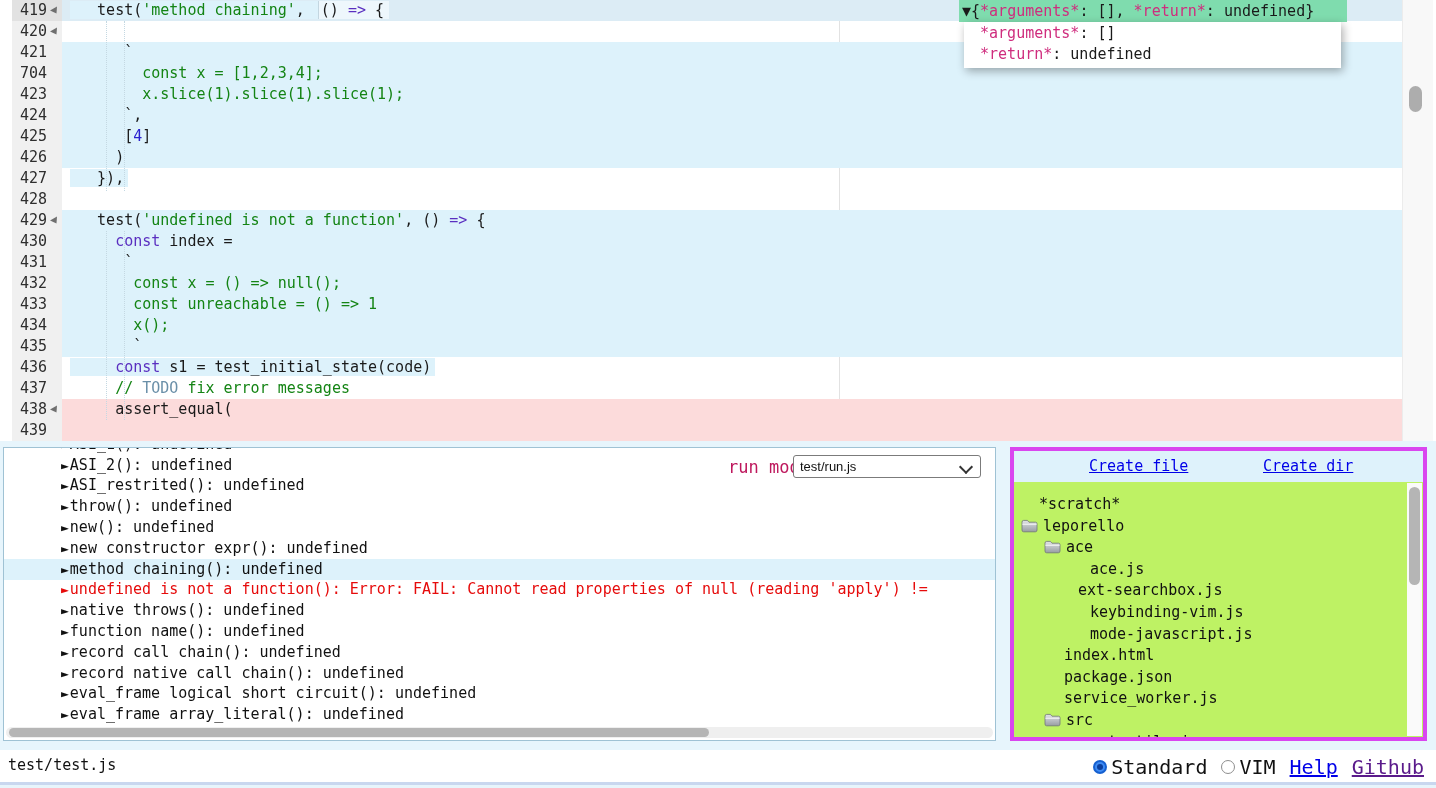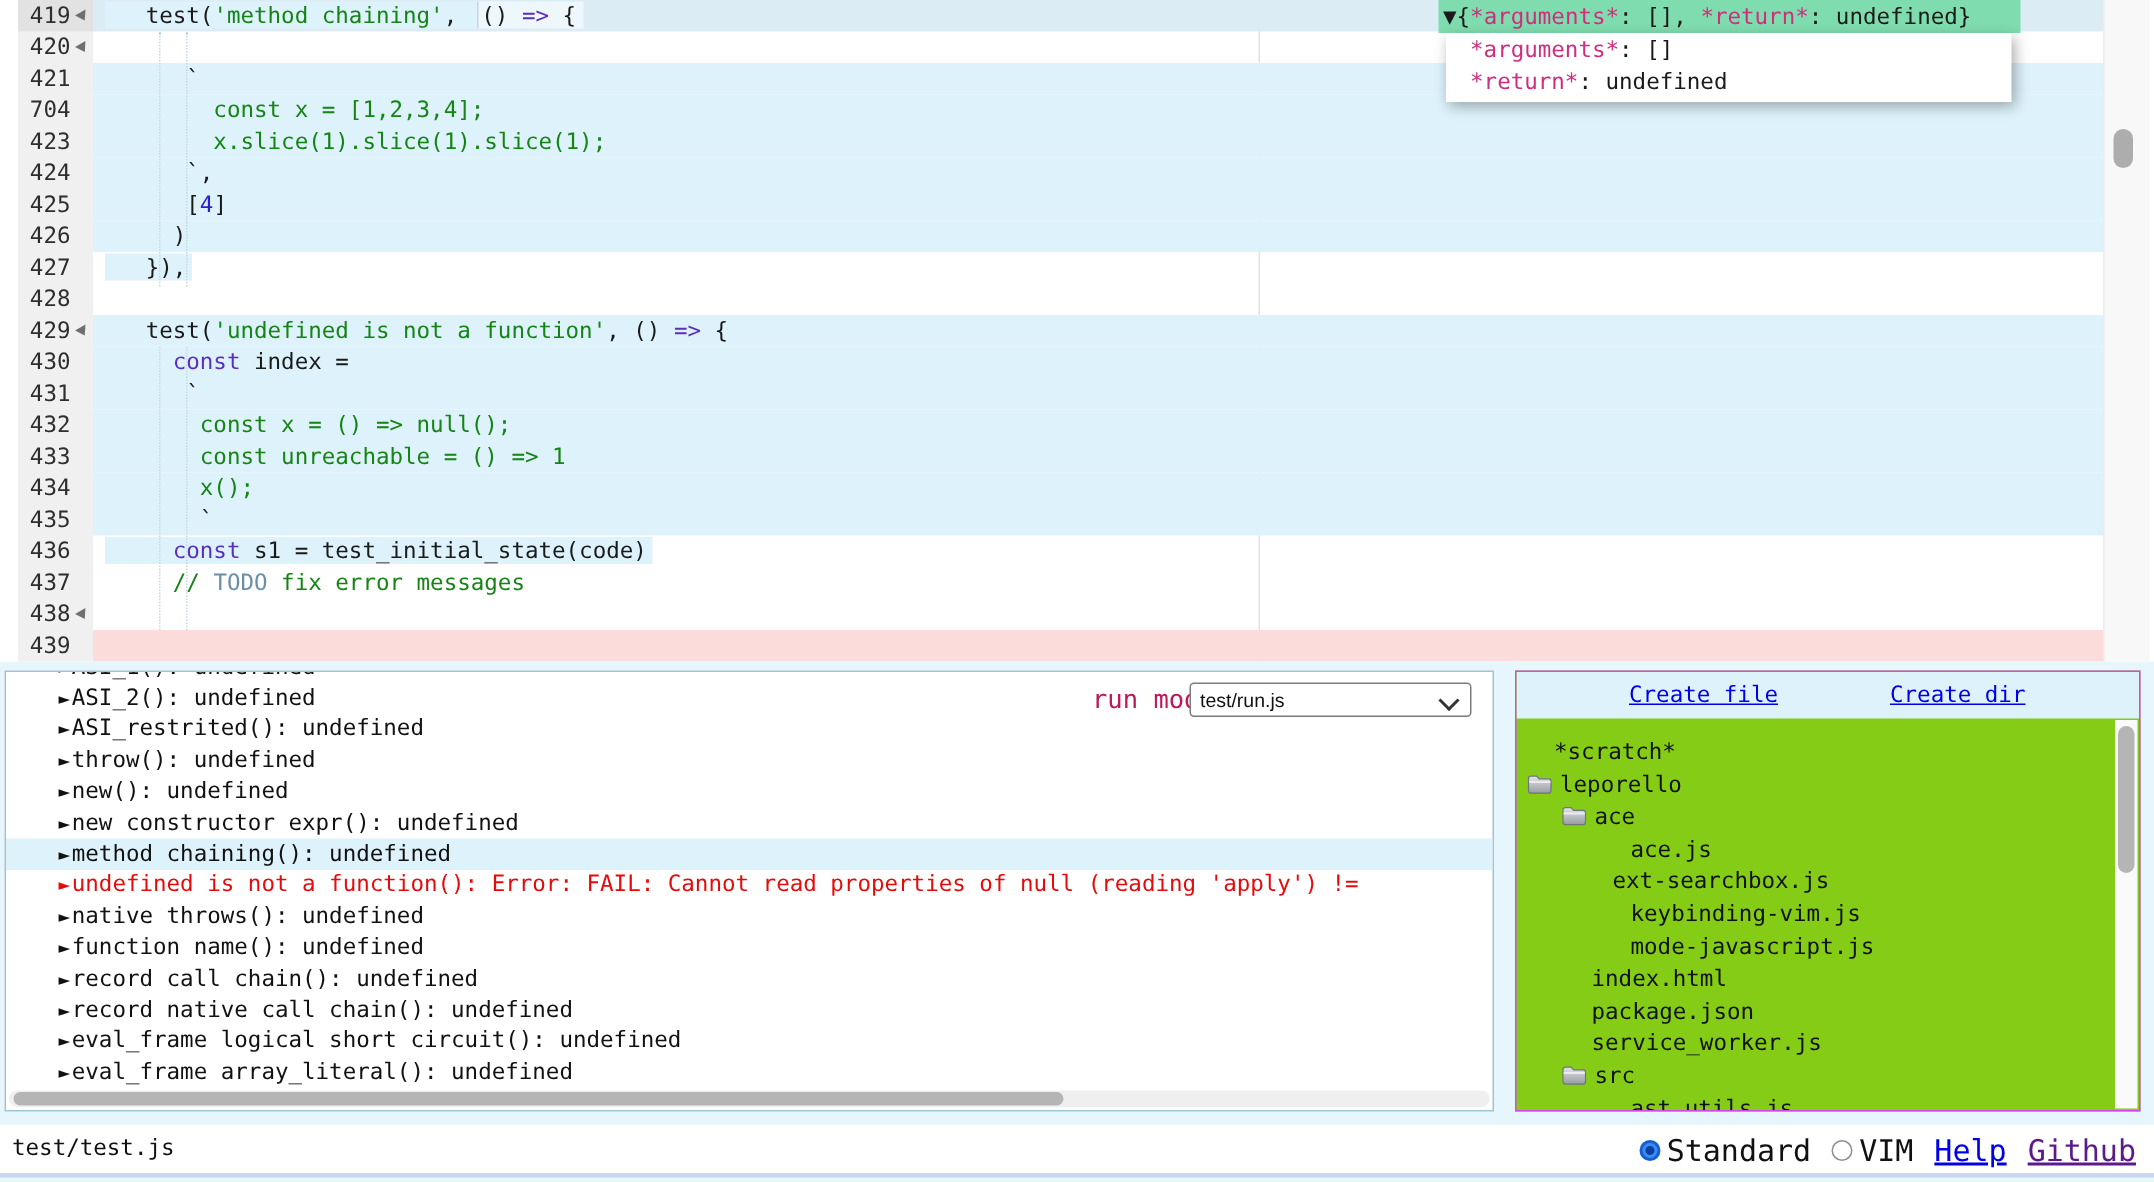--- a/index.html
+++ b/index.html
@@ -31,31 +31,31 @@
   .iguide{position:absolute;width:0;border-left:1px dotted #c4d8e2;}
   
   #ed-sb{position:absolute;left:1402px;top:0;width:30px;height:441px;background:#f8f8f8;border-left:1px solid #ececec;}
   #ed-sb .thumb{position:absolute;left:6px;top:86px;width:13px;height:26px;border-radius:7px;background:#adadad;}
   
   #tooltip-header{position:absolute;left:959px;top:0;width:388px;height:22px;line-height:22px;background:var(--tt-green,#7fdcae);font-size:15px;white-space:pre;padding-left:3px;box-sizing:border-box;}
   #tooltip-body{position:absolute;left:964px;top:22px;width:377px;background:#fff;box-shadow:2px 3px 9px rgba(0,0,0,.33);padding:1px 0 3px 0;}
   .tt-row{height:21px;line-height:21px;font-size:15px;white-space:pre;padding-left:7px;}
   
   #log{position:absolute;left:3px;top:447px;width:993px;height:294px;background:#fff;border:1px solid #9fc2d4;box-sizing:border-box;overflow:hidden;}
-  .lrow{position:absolute;left:0;width:100%;height:21px;line-height:21px;font-size:15px;color:#111;white-space:pre;padding-left:35px;box-sizing:border-box;}
+  .lrow{position:absolute;left:0;width:100%;height:21px;line-height:21px;font-size:15px;color:#111;white-space:pre;padding-left:57px;box-sizing:border-box;}
   .lrow.sel{background:var(--hl-cyan,#ddf2fb);}
   .lrow.err{color:var(--c-error,#e60b0b);}
   .lrow .arr{margin-right:1px;font-size:13px;}
   #run-module-label{position:absolute;left:724px;top:9px;font-size:17px;color:#be185d;}
   #run-module{position:absolute;left:789px;top:7px;width:188px;height:23px;font-family:"Liberation Sans",sans-serif;font-size:13px;border:1px solid #7b7b7b;border-radius:3px;background:#fff;padding:0 20px 0 6px;-webkit-appearance:none;appearance:none;color:#111;}
   #run-module-chev{position:absolute;left:957px;top:14px;width:8px;height:8px;border-right:2px solid #333;border-bottom:2px solid #333;transform:rotate(45deg);pointer-events:none;}
   #log-hsb{position:absolute;left:2px;bottom:2px;width:987px;height:11px;border-radius:6px;background:#efefef;}
   #log-hsb .thumb{position:absolute;left:3px;top:1px;width:700px;height:9px;border-radius:5px;background:#b5b5b5;}
   
-  #files{position:absolute;left:1010px;top:447px;width:417px;height:294px;background:#84cc16;border:1px solid #d946ef;box-sizing:border-box;overflow:hidden;}
+  #files{position:absolute;left:1010px;top:447px;width:417px;height:294px;background:#bef264;border:4px solid #d946ef;box-sizing:border-box;overflow:hidden;}
   #files-header{position:absolute;left:0;top:0;width:100%;height:31px;background:#def2fb;}
   .flink{position:absolute;top:6px;font-size:15px;color:var(--c-link,#0000e8);text-decoration:underline;cursor:pointer;}
   #create-file{left:75px;} #create-dir{left:249px;}
   .trow{position:absolute;height:20px;line-height:20px;font-size:15px;color:#111;white-space:pre;}
   .trow .ficon{display:inline-block;vertical-align:-2px;margin-right:5px;}
   #tree-sb{position:absolute;right:1px;top:32px;width:15px;bottom:1px;background:#fafafa;}
   #tree-sb .thumb{position:absolute;left:2px;top:4px;width:11px;height:98px;border-radius:6px;background:#b5b5b5;}
   
   #statusbar{position:absolute;left:0;top:750px;width:1436px;height:32px;background:#fff;}
   #status-file{position:absolute;left:8px;top:6px;font-size:15px;color:#111;}
@@ -96,20 +96,21 @@
       <div class="crow" style="top: 189px;"><span class="pad"></span></div>
       <div class="crow row-cyan" style="top: 210px;"><span class="pad"><span class="tk-d">   test(</span><span class="tk-s">'undefined is not a function'</span><span class="tk-d">, () </span><span class="tk-k">=&gt;</span><span class="tk-d"> {</span></span></div>
       <div class="crow row-cyan" style="top: 231px;"><span class="pad"><span class="tk-d">     </span><span class="tk-k">const</span><span class="tk-d"> index =</span></span></div>
       <div class="crow row-cyan" style="top: 252px;"><span class="pad"><span class="tk-d">      `</span></span></div>
       <div class="crow row-cyan" style="top: 273px;"><span class="pad"><span class="tk-s">       const x = () =&gt; null();</span></span></div>
       <div class="crow row-cyan" style="top: 294px;"><span class="pad"><span class="tk-s">       const unreachable = () =&gt; 1</span></span></div>
       <div class="crow row-cyan" style="top: 315px;"><span class="pad"><span class="tk-s">       x();</span></span></div>
       <div class="crow row-cyan" style="top: 336px;"><span class="pad"><span class="tk-d">       `</span></span></div>
       <div class="crow" style="top: 357px;"><span class="pad"><span class="seg-cyan"><span class="tk-d">     </span><span class="tk-k">const</span><span class="tk-d"> s1 = test_initial_state(code)</span></span></span></div>
       <div class="crow" style="top: 378px;"><span class="pad"><span class="tk-c">     // </span><span class="tk-ct">TODO</span><span class="tk-c"> fix error messages</span></span></div>
+      <div class="crow row-pink" style="top: 399px;"><span class="pad"><span class="tk-d">     assert_equal(</span></span></div>
       <div class="crow row-pink" style="top: 420px;"><span class="pad"></span></div>
     </div>
   <div id="gutter">
       <div class="gtrack"></div>
       <div class="grow gact" style="top: 0px;">419<span class="fold"></span></div>
       <div class="grow" style="top: 21px;">420<span class="fold"></span></div>
       <div class="grow" style="top: 42px;">421</div>
       <div class="grow" style="top: 63px;">704</div>
       <div class="grow" style="top: 84px;">423</div>
       <div class="grow" style="top: 105px;">424</div>

